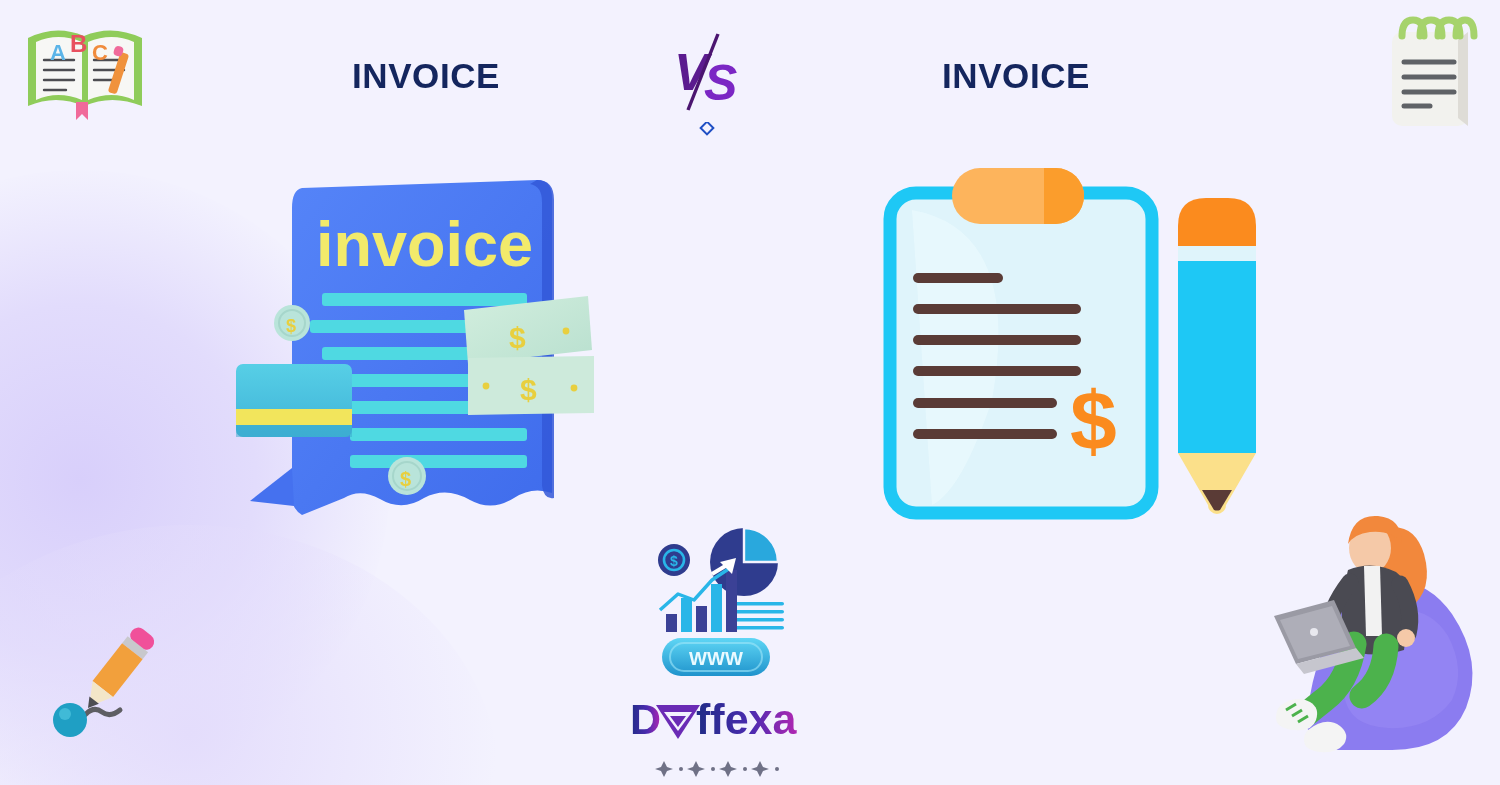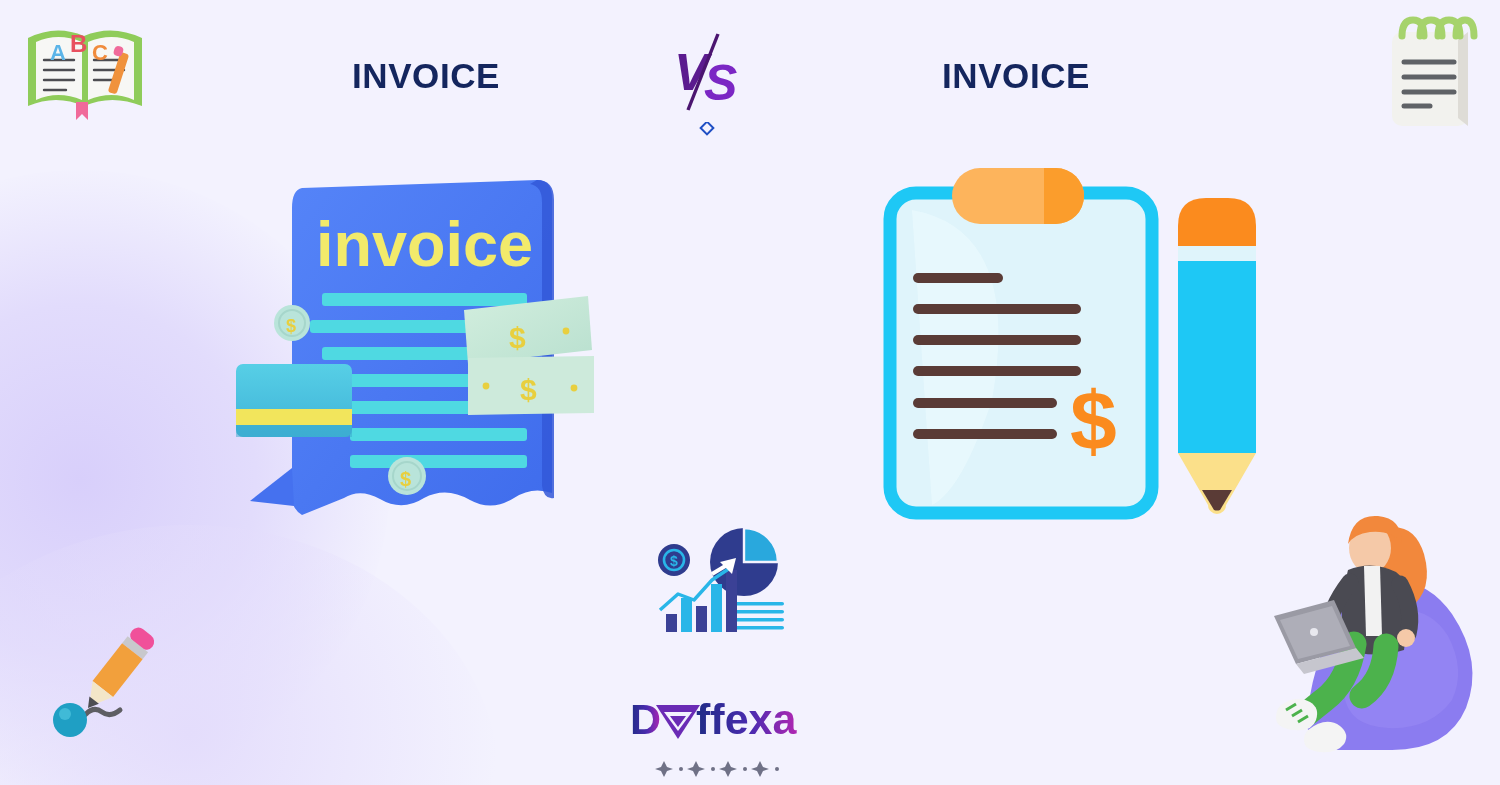--- a/index.html
+++ b/index.html
@@ -216,20 +216,33 @@
       <path d="M60 52 L80 40" stroke="#ffffff" stroke-width="4"></path>
 
       <g>
         <circle cx="22" cy="38" r="16" fill="#2f3c8e"></circle>
         <circle cx="22" cy="38" r="10" fill="none" stroke="#29b6e8" stroke-width="2.6"></circle>
         <text x="18" y="44" font-size="14" font-weight="bold" fill="#29b6e8" font-family="Liberation Sans, sans-serif">$</text>
       </g>
     </svg>
   </div>
 
+  <div class="ill" id="ill-www">
+    <svg viewBox="0 0 112 46" width="112" height="46">
+      <defs>
+        <linearGradient id="wwwg" x1="0" y1="0" x2="0" y2="1">
+          <stop offset="0%" stop-color="#5fd6f5"></stop>
+            <stop offset="100%" stop-color="#1f93cc"></stop>
+        </linearGradient>
+      </defs>
+      <rect x="2" y="4" width="108" height="38" rx="19" fill="url(#wwwg)"></rect>
+      <rect x="10" y="9" width="92" height="28" rx="14" fill="none" stroke="#9fe6f8" stroke-width="2" opacity=".6"></rect>
+      <text x="56" y="31" text-anchor="middle" font-size="19" font-weight="bold" fill="#eafaff" font-family="Liberation Sans, sans-serif">WWW</text>
+    </svg>
+  </div>
 
   <div id="brand-logo">
     <svg viewBox="0 0 180 52" width="180" height="52">
       <defs>
         <linearGradient id="brandg" x1="0" y1="0" x2="1" y2="0">
           <stop offset="0%" stop-color="#1f2c86"></stop>
           <stop offset="55%" stop-color="#4b2bb0"></stop>
           <stop offset="100%" stop-color="#b227b2"></stop>
         </linearGradient>
       </defs>

